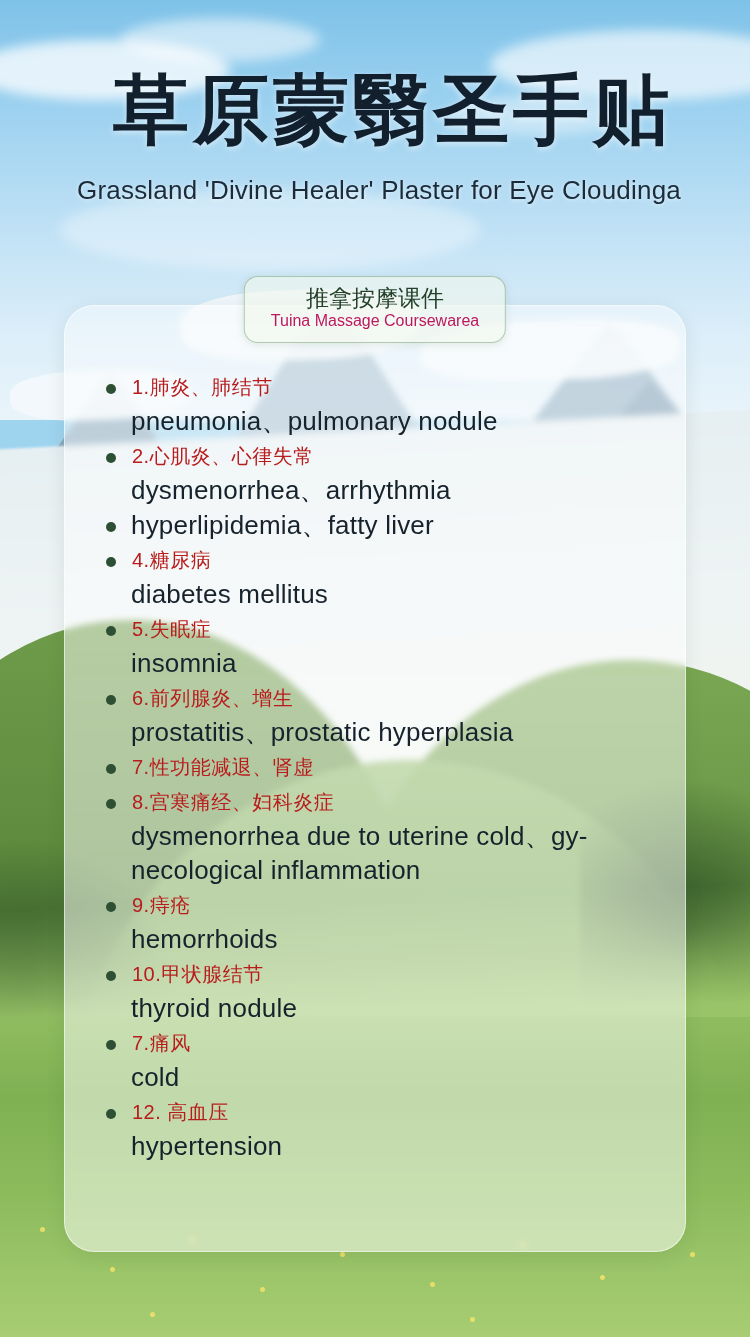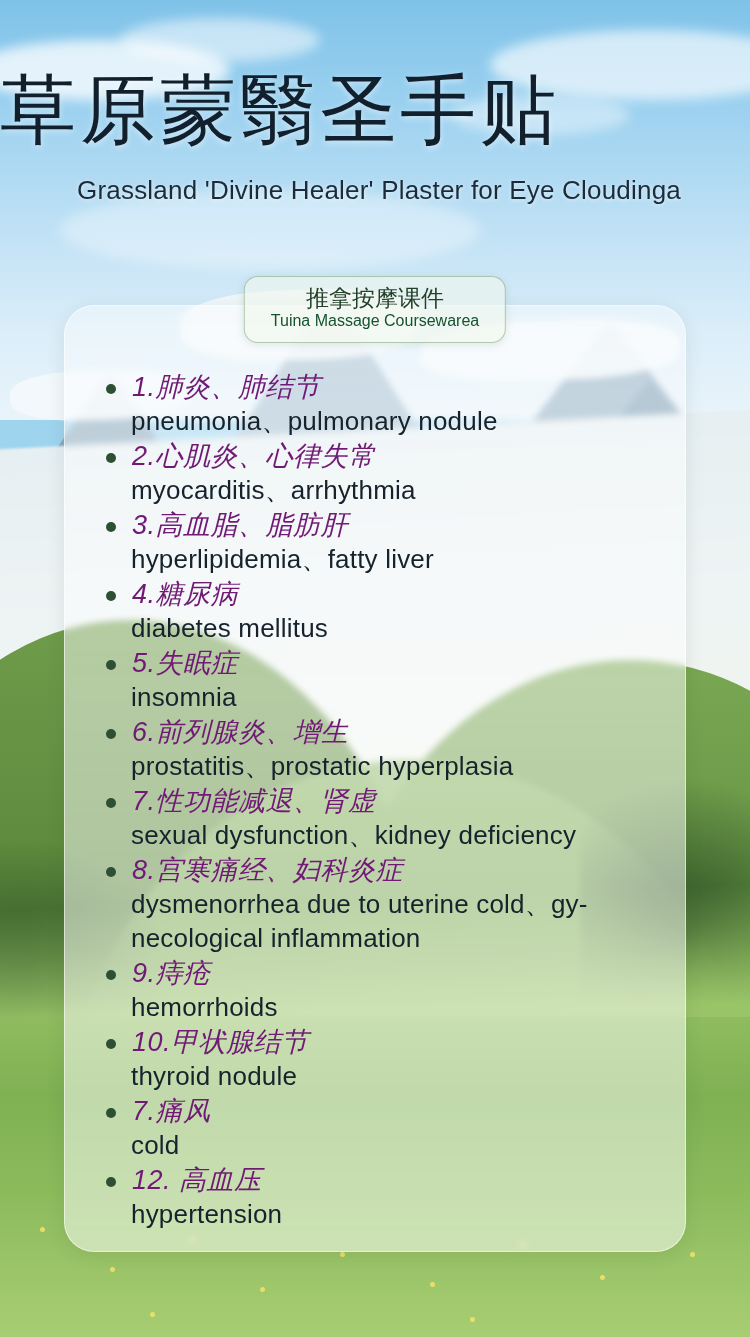--- a/index.html
+++ b/index.html
@@ -167,28 +167,29 @@
     position: relative;
     z-index: 5;
     width: 750px;
     height: 1337px;
   }
 
   .title {
     position: absolute;
     top: 72px;
     left: 0; right: 0;
-    text-align: left;
+    text-align: center;
     font-family: "Liberation Serif", serif;
     font-size: 76px;
-    font-weight: normal;
+    font-weight: bold;
     color: #12202e;
     letter-spacing: 4px;
     line-height: 1;
     text-shadow: 0 2px 6px rgba(255,255,255,0.55);
+    padding-left: 36px;
   }
 
   .subtitle {
     position: absolute;
     top: 175px;
     left: 8px; right: 0;
     text-align: center;
     font-size: 26px;
     color: #1b2b3a;
     letter-spacing: .2px;
@@ -209,21 +210,21 @@
     box-shadow: 0 2px 8px rgba(60,90,60,0.12);
     z-index: 7;
   }
   .badge-cn {
     font-size: 23px;
     color: #23402a;
     line-height: 1.15;
   }
   .badge-en {
     font-size: 16px;
-    color: #14532d;
+    color: #be185d;
     line-height: 1.3;
   }
 
   .panel {
     position: absolute;
     left: 64px;
     top: 305px;
     width: 622px;
     height: 947px;
     border-radius: 30px;
@@ -251,25 +252,24 @@
   .dot {
     position: absolute;
     left: 10px;
     top: 14px;
     width: 10px;
     height: 10px;
     border-radius: 50%;
     background: #2d4f33;
   }
   .cn {
-    font-size: 27px;
+    font-size: 20px;
     line-height: 34px;
-    color: #701a75;
+    color: #b91c1c;
     letter-spacing: .5px;
-    font-style: italic;
   }
   .en {
     font-size: 26px;
     line-height: 34px;
     color: #16222c;
     letter-spacing: .2px;
     padding-left: 0;
     margin-left: -1px;
   }
   .item .en { margin-left: -1px; }
@@ -335,26 +335,25 @@
 
     <div class="item">
       <span class="dot"></span>
       <div class="cn">1.肺炎、肺结节</div>
       <div class="en">pneumonia、pulmonary nodule</div>
     </div>
 
     <div class="item">
       <span class="dot"></span>
       <div class="cn">2.心肌炎、心律失常</div>
-      <div class="en">myocarditis、arrhythmia</div>
-    </div>
-
-    <div class="item">
-      <span class="dot"></span>
-      <div class="cn">3.高血脂、脂肪肝</div>
+      <div class="en">dysmenorrhea、arrhythmia</div>
+    </div>
+
+    <div class="item">
+      <span class="dot"></span>
       <div class="en">hyperlipidemia、fatty liver</div>
     </div>
 
     <div class="item">
       <span class="dot"></span>
       <div class="cn">4.糖尿病</div>
       <div class="en">diabetes mellitus</div>
     </div>
 
     <div class="item">
@@ -365,21 +364,20 @@
 
     <div class="item">
       <span class="dot"></span>
       <div class="cn">6.前列腺炎、增生</div>
       <div class="en">prostatitis、prostatic hyperplasia</div>
     </div>
 
     <div class="item">
       <span class="dot"></span>
       <div class="cn">7.性功能减退、肾虚</div>
-      <div class="en">sexual dysfunction、kidney deficiency</div>
     </div>
 
     <div class="item">
       <span class="dot"></span>
       <div class="cn">8.宫寒痛经、妇科炎症</div>
       <div class="en">dysmenorrhea due to uterine cold、gy-necological inflammation</div>
     </div>
 
     <div class="item">
       <span class="dot"></span>

